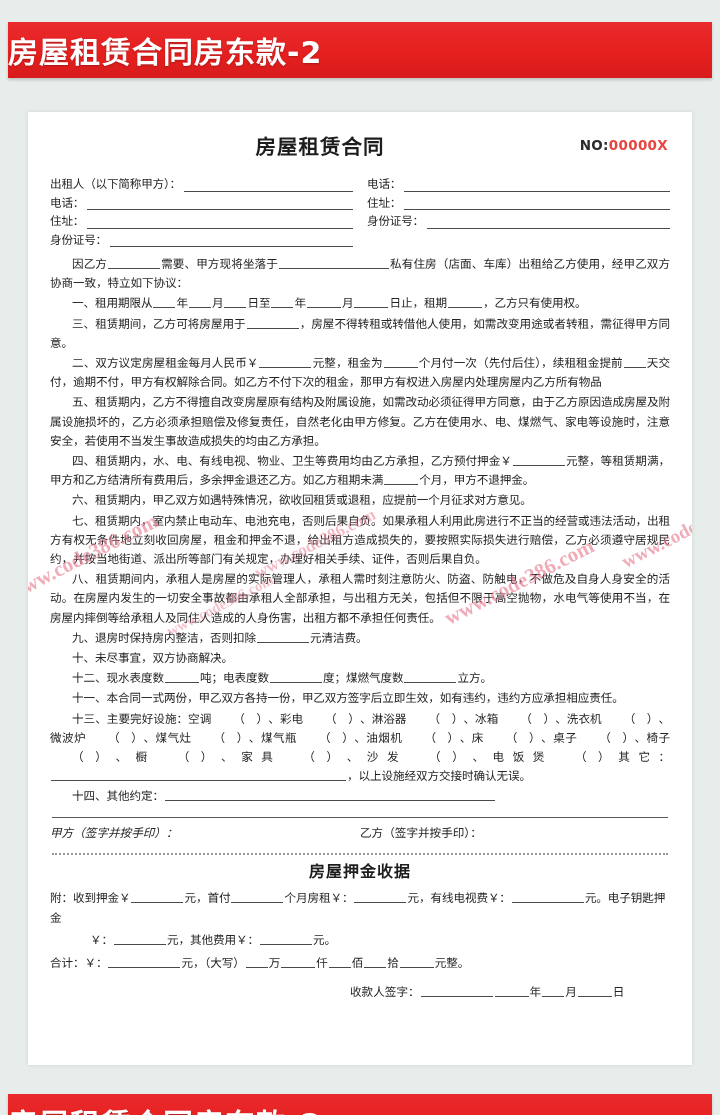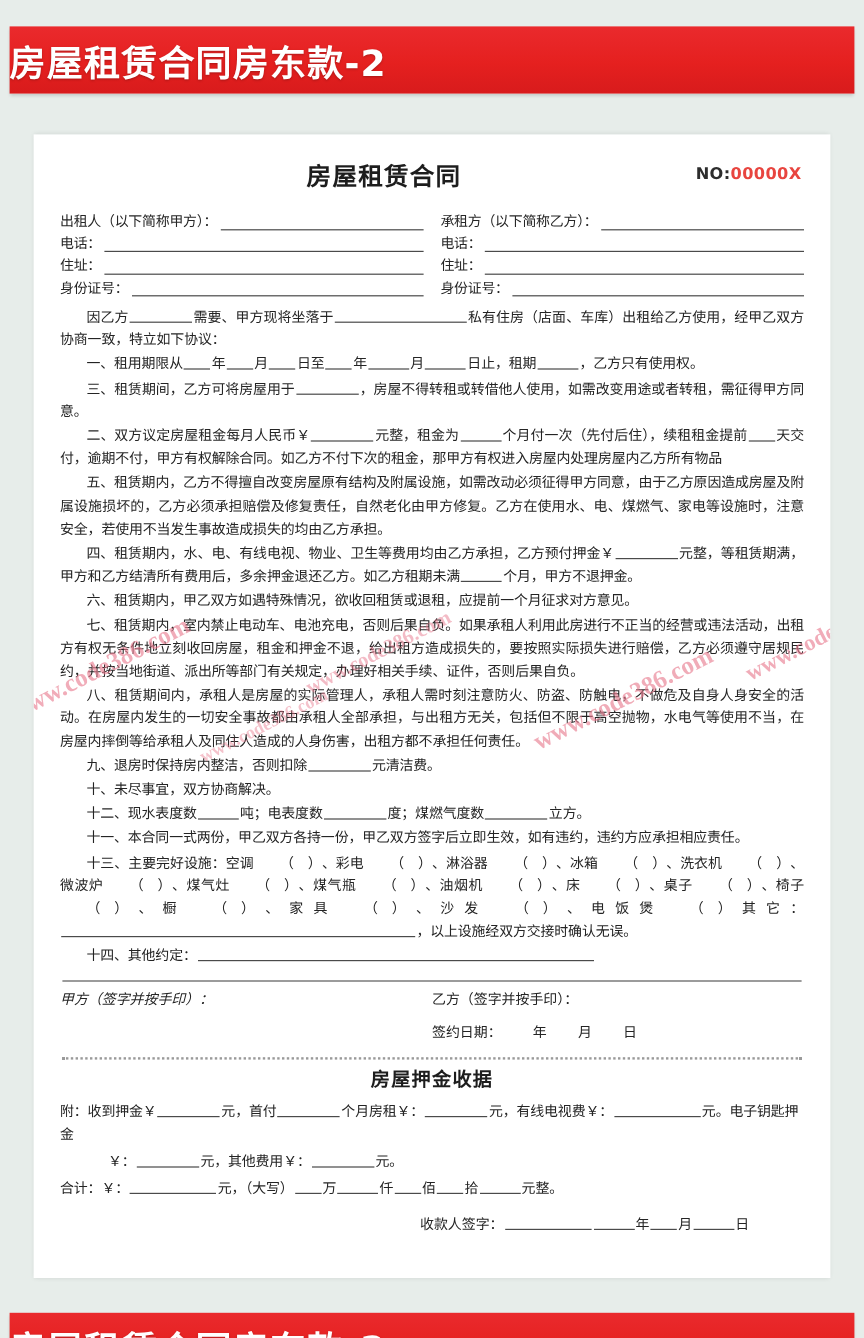--- a/index.html
+++ b/index.html
@@ -245,24 +245,20 @@
           <span class="party-label">住址：</span>
           <span class="fill"></span>
         </div>
         <div class="party-row">
           <span class="party-label">身份证号：</span>
           <span class="fill"></span>
         </div>
       </div>
       <div class="party-col">
         <div class="party-row">
-          <span class="party-label">承租方（以下简称乙方）：</span>
-          <span class="fill"></span>
-        </div>
-        <div class="party-row">
           <span class="party-label">电话：</span>
           <span class="fill"></span>
         </div>
         <div class="party-row">
           <span class="party-label">住址：</span>
           <span class="fill"></span>
         </div>
         <div class="party-row">
           <span class="party-label">身份证号：</span>
           <span class="fill"></span>
@@ -298,21 +294,20 @@
 
     <p class="clause indent" id="facilities-para"><span>十三、主要完好设施：</span><span>空调</span><span class="pbox">（　）</span><span>、</span><span>彩电</span><span class="pbox">（　）</span><span>、</span><span>淋浴器</span><span class="pbox">（　）</span><span>、</span><span>冰箱</span><span class="pbox">（　）</span><span>、</span><span>洗衣机</span><span class="pbox">（　）</span><span>、</span><span>微波炉</span><span class="pbox">（　）</span><span>、</span><span>煤气灶</span><span class="pbox">（　）</span><span>、</span><span>煤气瓶</span><span class="pbox">（　）</span><span>、</span><span>油烟机</span><span class="pbox">（　）</span><span>、</span><span>床</span><span class="pbox">（　）</span><span>、</span><span>桌子</span><span class="pbox">（　）</span><span>、</span><span>椅子</span><span class="pbox">（　）</span><span>、</span><span>橱</span><span class="pbox">（　）</span><span>、</span><span>家具</span><span class="pbox">（　）</span><span>、</span><span>沙发</span><span class="pbox">（　）</span><span>、</span><span>电饭煲</span><span class="pbox">（　）</span><span>其它：</span><span class="u u-flex"></span><span>，以上设施经双方交接时确认无误。</span></p>
 
     <p class="clause indent"><span>十四、其他约定：</span><span class="u u-wide"></span></p>
 
     <div class="sig-sep"></div>
     <div class="sig-row">
       <div class="sig-left">甲方（签字并按手印）：</div>
       <div class="sig-right">乙方（签字并按手印）：</div>
     </div>
-    <div class="sign-date"><span>签约日期：</span><span class="sd-gap"></span><span>年</span><span class="sd-gap"></span><span>月</span><span class="sd-gap"></span><span>日</span></div>
 
     <div class="dotted-sep"></div>
 
     <div class="receipt-title">房屋押金收据</div>
 
     <p class="receipt-line"><span>附：收到押金￥</span><span class="u u-m"></span><span>元，首付</span><span class="u u-m"></span><span>个月房租￥：</span><span class="u u-m"></span><span>元，有线电视费￥：</span><span class="u u-l"></span><span>元。电子钥匙押金</span></p>
 
     <p class="receipt-line receipt-indent"><span>￥：</span><span class="u u-m"></span><span>元，其他费用￥：</span><span class="u u-m"></span><span>元。</span></p>
 
     <p class="receipt-line"><span>合计：￥：</span><span class="u u-l"></span><span>元，（大写）</span><span class="u u-xs"></span><span>万</span><span class="u u-s"></span><span>仟</span><span class="u u-xs"></span><span>佰</span><span class="u u-xs"></span><span>拾</span><span class="u u-s"></span><span>元整。</span></p>

